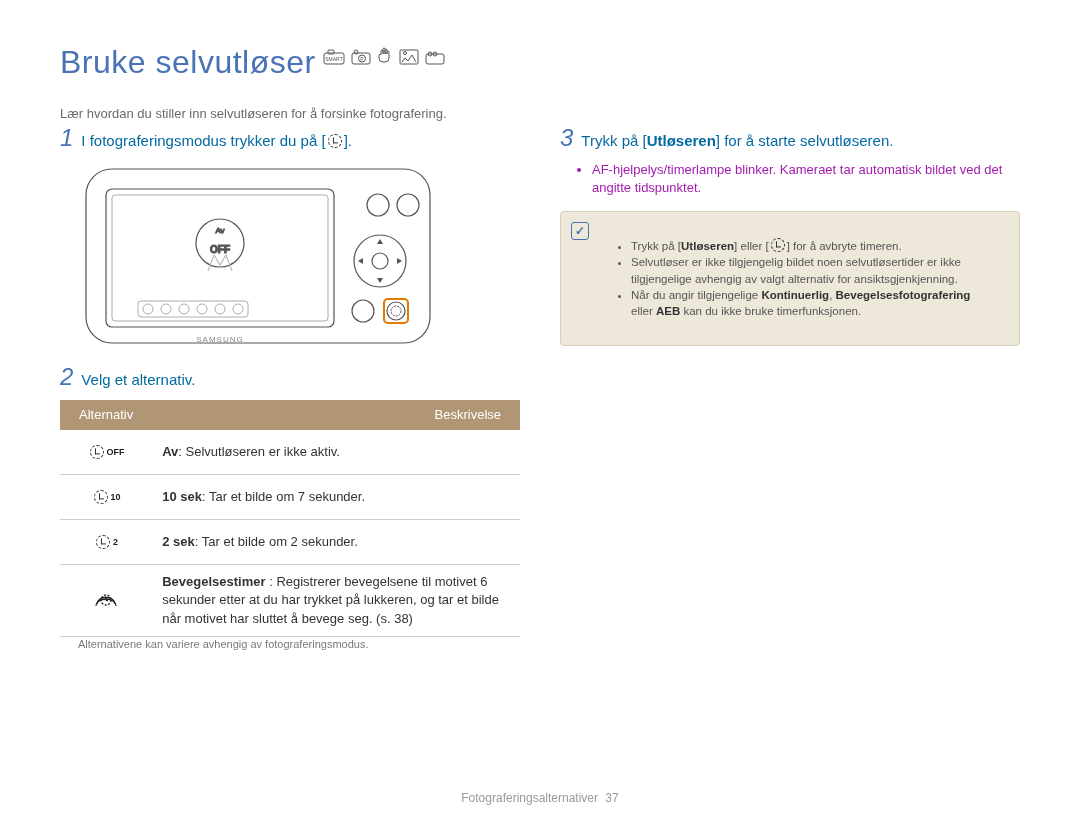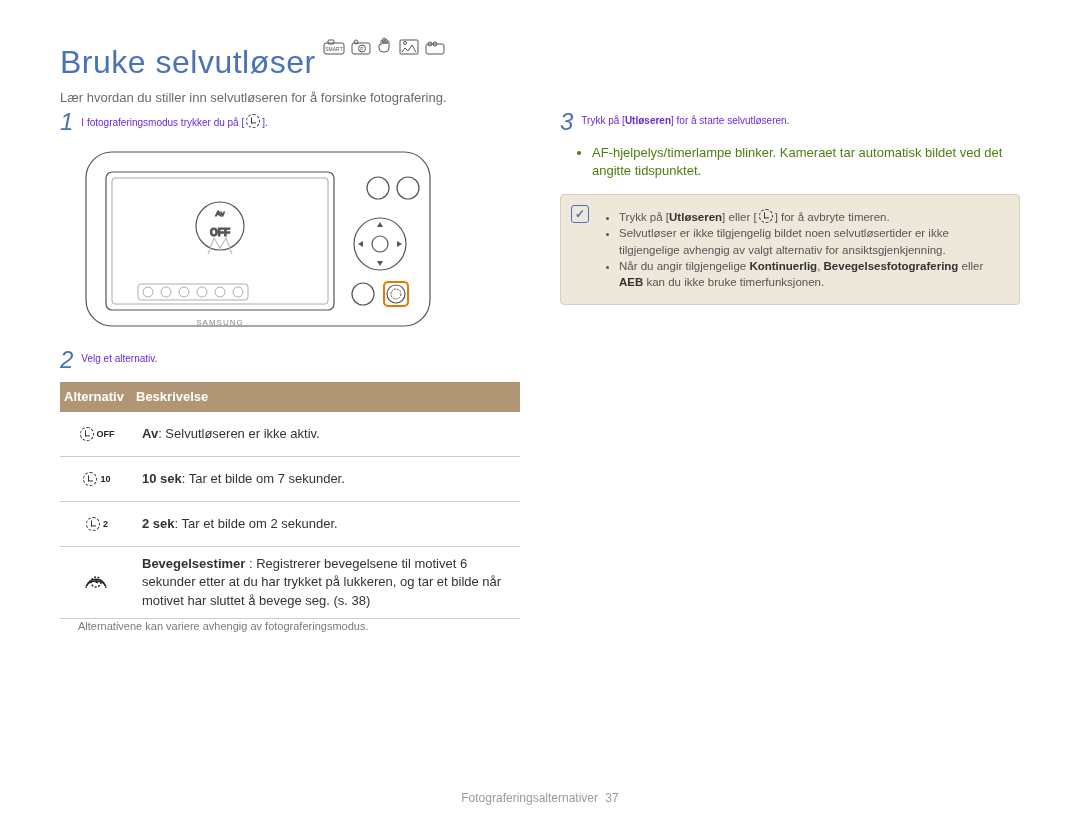--- a/index.html
+++ b/index.html
@@ -6,45 +6,45 @@
   --accent:#4a73b5;
   --text:#333;
   --muted:#6a6a6a;
   --tan:#b09675;
   --note-bg:#eee8db;
   --note-border:#d8ceba;
 }
 *{box-sizing:border-box}
 body{margin:0;font-family:Arial,Helvetica,sans-serif;color:var(--text);font-size:13px;line-height:1.4;background:#fff}
 .page{width:1080px;height:815px;padding:40px 60px 0 60px;position:relative}
-.title-row{display:flex;align-items:flex-start;gap:7px;margin-bottom:4px}
+.title-row{display:flex;align-items:center;gap:7px;margin-bottom:20px}
 .title{font-size:32px;color:var(--accent);font-weight:400;letter-spacing:0.5px}
 .title-icons{display:flex;gap:6px;align-items:center;color:#555;font-size:18px;position:relative;top:-3px}
 .subtitle{color:var(--muted);font-size:13px;margin-bottom:3px}
 .cols{display:flex;gap:40px}
 .col{flex:1;min-width:0}
 .step{display:flex;align-items:flex-start;gap:8px;margin-bottom:10px}
 .step-num{font-size:24px;color:var(--accent);font-style:italic;font-weight:400;line-height:1}
-.step-text{font-size:10px;color:#6d28d9;padding-top:4px}
+.step-text{font-size:15px;color:#0369a1;padding-top:4px}
 .step-text b{font-weight:bold}
 .cam{margin:6px 0 14px 18px}
 .cam svg{display:block}
 .table{width:100%;border-collapse:collapse;margin-top:6px}
-.table th{background:var(--tan);color:#fff;text-align:left;padding:6px 4px;font-weight:700;font-size:13px}
+.table th{background:var(--tan);color:#fff;text-align:right;padding:6px 19px;font-weight:400;font-size:13px}
 .table th:first-child{width:72px}
 .table td{border-bottom:1px solid #ccc;padding:8px 10px;vertical-align:middle;font-size:13px;color:#333}
 .table td b{font-weight:bold}
 .table-icon{display:flex;align-items:center;justify-content:center;height:28px;color:#222;font-size:18px}
 .table-icon .sub{font-size:9px;font-weight:bold;margin-left:1px}
 .footnote{font-size:11px;color:#7a7a7a;margin-left:18px}
-.bullets{margin:4px 0 14px 32px;padding:0;list-style:disc;color:#4d7c0f;font-size:13px}
+.bullets{margin:4px 0 14px 32px;padding:0;list-style:disc;color:#a21caf;font-size:13px}
 .bullets li{margin-bottom:2px}
 .note{background:var(--note-bg);border:1px solid var(--note-border);border-radius:4px;padding:10px 12px 10px 40px;position:relative;font-size:11.5px;color:#555;margin-top:6px}
 .note .info-icon{position:absolute;left:10px;top:10px;width:18px;height:18px;border:1.5px solid var(--accent);border-radius:3px;display:flex;align-items:center;justify-content:center;color:var(--accent);font-weight:bold;font-size:12px}
-.note ul{margin:4px;padding-left:14px;list-style:disc}
+.note ul{margin:16px;padding-left:14px;list-style:disc}
 .note b{font-weight:bold;color:#333}
 .inline-icon{display:inline-block;width:14px;height:14px;border:1.5px solid #333;border-radius:50%;position:relative;vertical-align:-2px;margin:0 2px}
 .inline-icon::before{content:"";position:absolute;left:50%;top:50%;width:4px;height:5px;border-left:1.5px solid #333;border-bottom:1.5px solid #333;transform:translate(-40%,-60%)}
 .inline-icon.dashed{border-style:dashed}
 .page-footer{position:absolute;left:0;right:0;bottom:8px;text-align:center;font-size:12px;color:#999}
 .page-footer .pg{margin-left:4px}
 </style>
 </head>
 <body>
 

